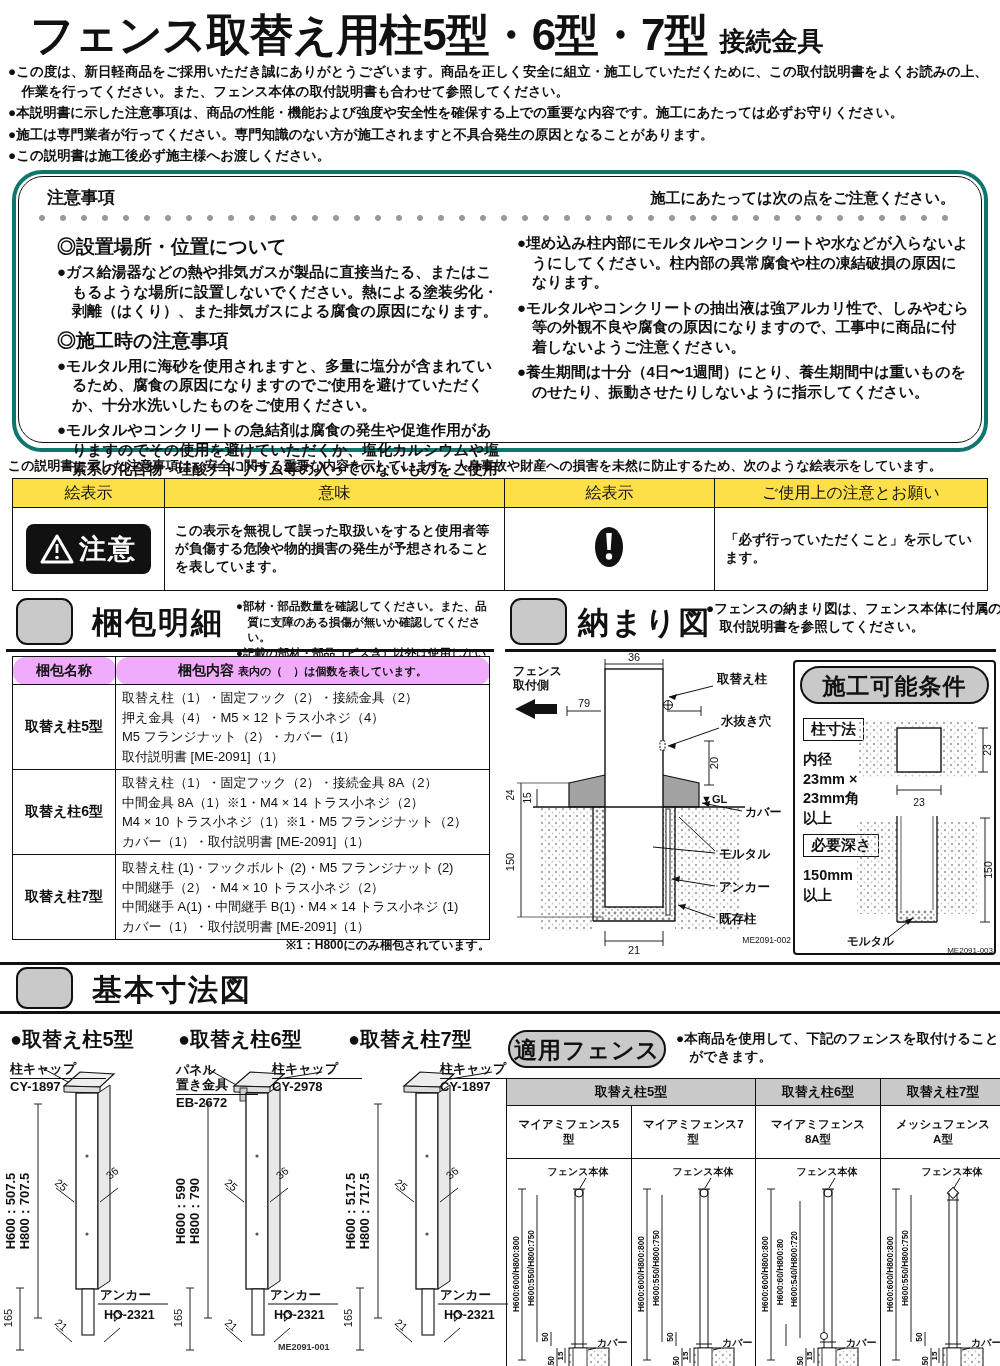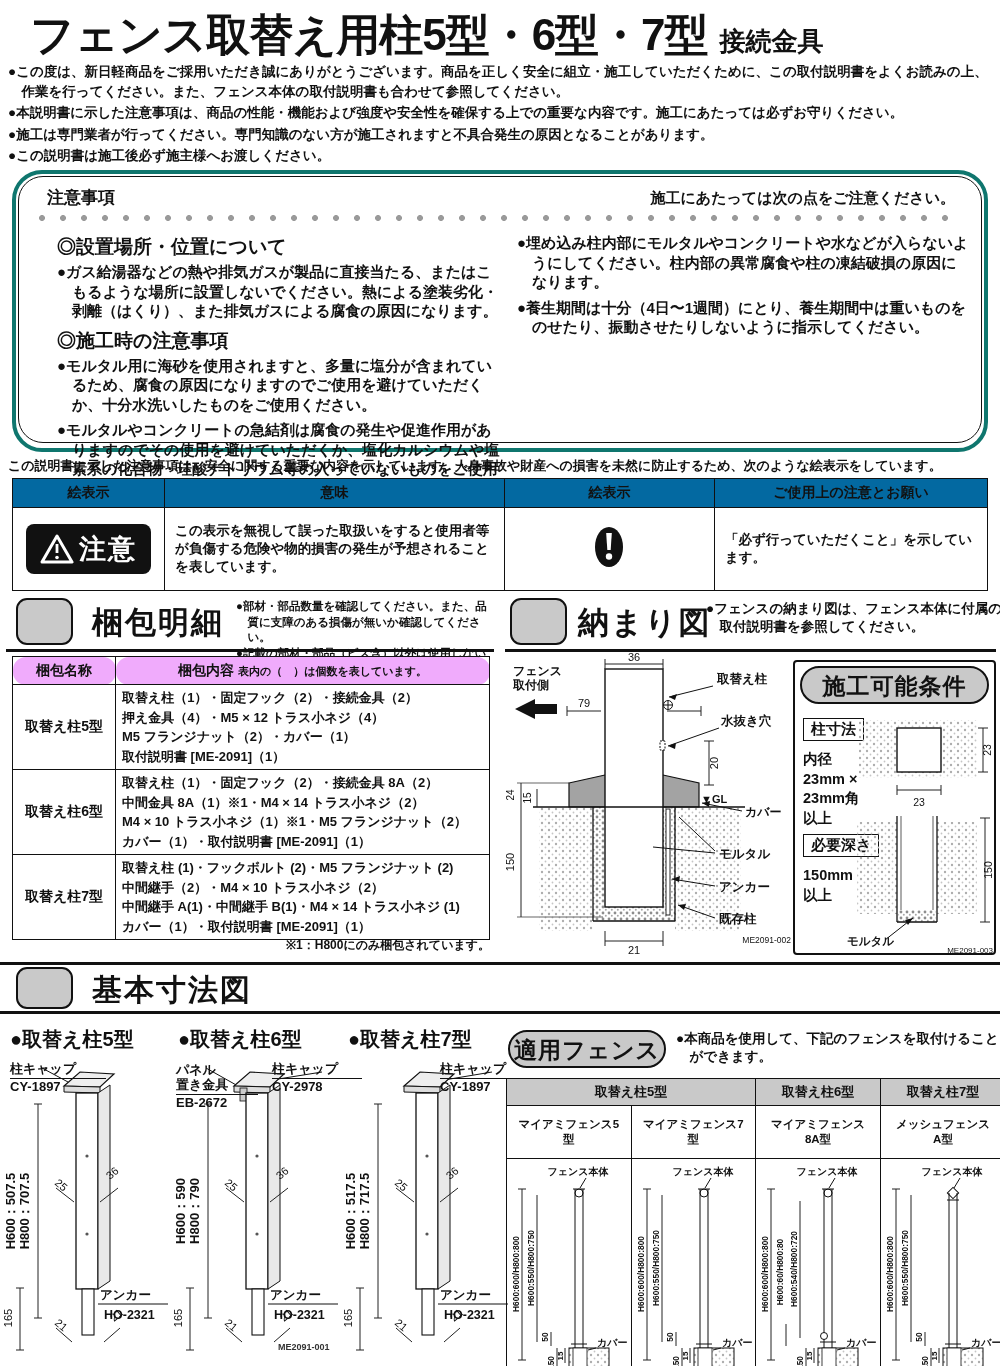--- a/index.html
+++ b/index.html
@@ -16,37 +16,37 @@
   
   .cbox{border:4px solid #0f766e;border-radius:30px;}
   .cbox-in{border:1.5px solid #111;border-radius:25px;margin:2px;height:calc(100% - 9px);position:relative;}
   .dots{height:10px;background-image:radial-gradient(circle at 5px 5px,#9a9a9a 2.6px,rgba(0,0,0,0) 3.3px);background-size:21px 10px;background-repeat:repeat-x;}
   .cb-h3{font-size:19px;font-weight:800;margin:7px 0 2px 0;}
   .cb-p{font-size:15px;font-weight:600;line-height:1.3;margin:2px 0 6px 0;}
   
   table{border-collapse:collapse;}
   .symtab{width:976px;}
   .symtab th,.symtab td{border:1.6px solid #111;}
-  .symtab th{background:#0369a1;font-size:14px;font-weight:700;height:26px;}
+  .symtab th{background:#fde047;font-size:16px;font-weight:400;height:26px;}
   .symtab td{height:74px;vertical-align:middle;}
   .symtab .txt{font-size:13.5px;font-weight:600;line-height:1.35;padding:4px 10px;}
   .badge{display:inline-flex;align-items:center;gap:5px;background:#111;border-radius:8px;padding:7px 14px;}
   .badge span{color:#fff;font-size:27px;font-weight:800;letter-spacing:2px;}
   .ctr{text-align:center;}
   
   .sec-icon{width:57px;height:47px;background:#c9c9c9;border:2px solid #111;border-radius:11px;box-sizing:border-box;}
   .sec-title{font-size:31px;font-weight:800;letter-spacing:2px;}
   .sec-note{font-size:11.5px;font-weight:700;line-height:1.35;}
   .rule{background:#111;}
   
   .packtab{width:478px;}
   .packtab th,.packtab td{border:1.6px solid #111;}
   .packtab th{background:#f0abfc;height:25px;font-size:14px;border-radius:13px;}
   .packtab .name{font-size:14px;font-weight:700;text-align:center;width:100px;}
-  .packtab .cont{font-size:13px;font-weight:700;line-height:1.5;padding:3px 6px;margin-top:36px;}
+  .packtab .cont{font-size:13px;font-weight:400;line-height:1.5;padding:3px 6px;margin-top:36px;}
   .packtab .cont div{white-space:nowrap;}
   .cnote{font-size:11px;font-weight:700;}
   .foot{font-size:12px;font-weight:700;text-align:right;}
   
   .condbox{border:2.5px solid #111;border-radius:4px;box-sizing:border-box;}
   .cond-head{background:#c9c9c9;border:2.5px solid #111;border-radius:20px;font-size:23px;font-weight:800;text-align:center;letter-spacing:1px;line-height:36px;height:38px;box-sizing:border-box;}
   .mini-label{display:inline-block;border:1.6px solid #111;padding:1px 7px;font-size:15px;font-weight:800;}
   .cond-txt{font-size:14.5px;font-weight:700;line-height:1.35;}
   
   .post-title{font-size:20px;font-weight:800;}
@@ -97,20 +97,21 @@
       <div class="abs dots" style="left:18px;right:18px;top:36px;"></div>
       <div class="abs" style="left:38px;top:50px;width:448px;">
         <div class="cb-h3">◎設置場所・位置について</div>
         <p class="cb-p hang">●ガス給湯器などの熱や排気ガスが製品に直接当たる、またはこもるような場所に設置しないでください。熱による塗装劣化・剥離（はくり）、また排気ガスによる腐食の原因になります。</p>
         <div class="cb-h3">◎施工時の注意事項</div>
         <p class="cb-p hang">●モルタル用に海砂を使用されますと、多量に塩分が含まれているため、腐食の原因になりますのでご使用を避けていただくか、十分水洗いしたものをご使用ください。</p>
         <p class="cb-p hang">●モルタルやコンクリートの急結剤は腐食の発生や促進作用がありますのでその使用を避けていただくか、塩化カルシウムや塩素系の化合物・珪酸ナトリウム等の入っていないものをご使用ください。</p>
       </div>
       <div class="abs" style="left:498px;top:54px;width:452px;">
         <p class="cb-p hang">●埋め込み柱内部にモルタルやコンクリートや水などが入らないようにしてください。柱内部の異常腐食や柱の凍結破損の原因になります。</p>
+        <p class="cb-p hang">●モルタルやコンクリートの抽出液は強アルカリ性で、しみやむら等の外観不良や腐食の原因になりますので、工事中に商品に付着しないようご注意ください。</p>
         <p class="cb-p hang">●養生期間は十分（4日〜1週間）にとり、養生期間中は重いものをのせたり、振動させたりしないように指示してください。</p>
       </div>
     </div>
   </div>
 
   <div class="abs" style="left:8px;top:457px;font-size:13px;font-weight:700;">この説明書に示した注意事項は、安全に関する重要な内容を示しています。人身事故や財産への損害を未然に防止するため、次のような絵表示をしています。</div>
   <table class="symtab abs" style="left:12px;top:478px;">
     <tbody>
         <tr>
       <th style="width:150px;">絵表示</th>

